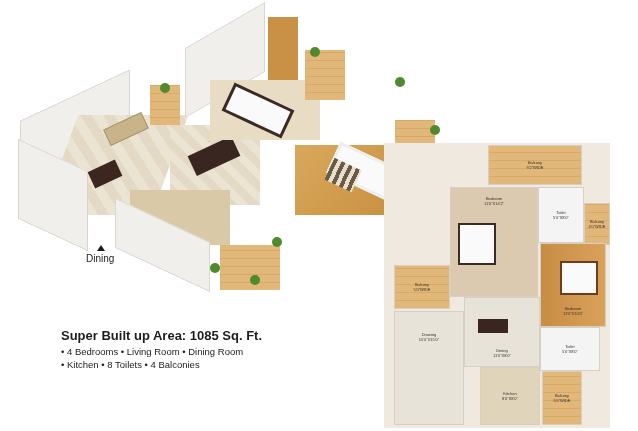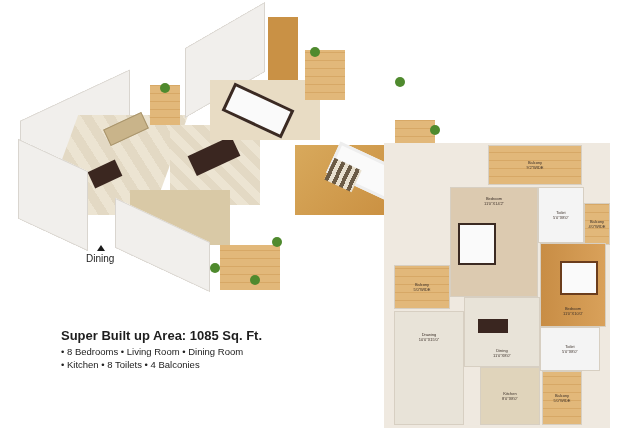--- a/index.html
+++ b/index.html
@@ -67,21 +67,21 @@
   <div class="plant" style="left:420px;top:120px;"></div>
   <div class="plant" style="left:262px;top:232px;"></div>
   <div class="plant" style="left:200px;top:258px;"></div>
   <div class="plant" style="left:240px;top:270px;"></div>
 </div>
 
 <div class="entry-arrow"></div>
 <div class="entry-label">Dining</div>
 
 <div class="info-title">Super Built up Area: 1085 Sq. Ft.</div>
-<div class="info-line" style="top:346px;">• 8 Bedrooms • Living Room • Dining Room</div>
+<div class="info-line" style="top:346px;">• 4 Bedrooms • Living Room • Dining Room</div>
 <div class="info-line" style="top:359px;">• Kitchen • 8 Toilets • 4 Balconies</div>
 
 <div class="plan">
   <div class="room bal" style="left:104px;top:2px;width:94px;height:40px;">
     <span>Balcony</span>
     <span>9'2"WIDE</span>
   </div>
   <div class="room bedroom" style="left:66px;top:44px;width:88px;height:110px;justify-content:flex-start;padding-top:8px;">
     <span>Bedroom</span>
     <span>11'0"X14'2"</span>

